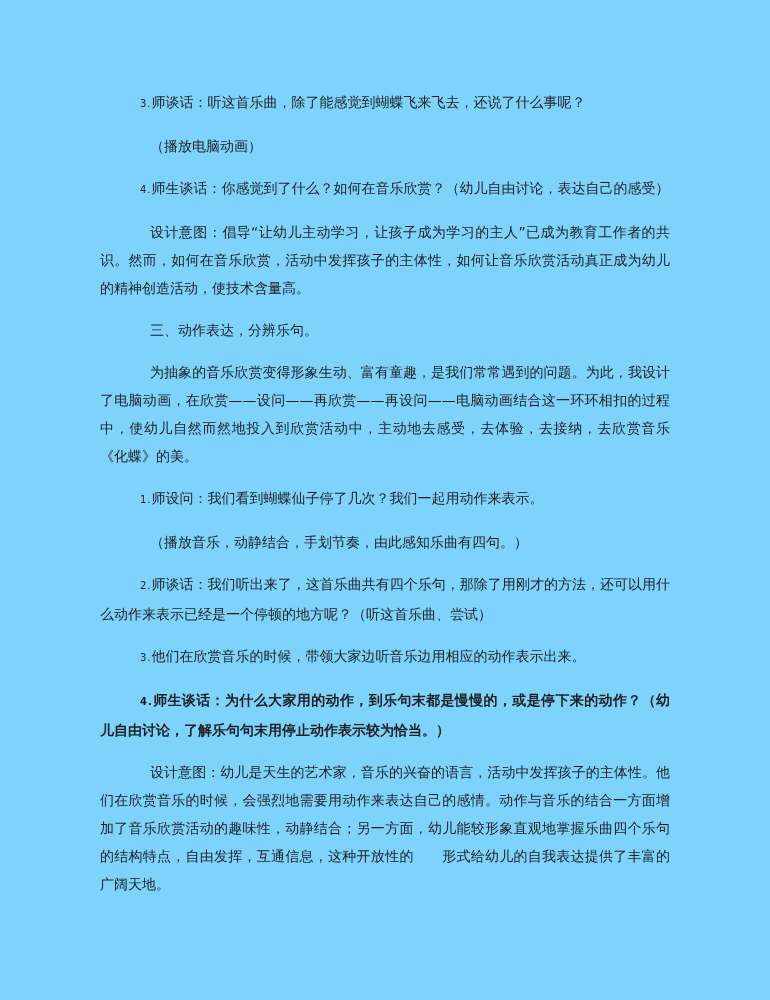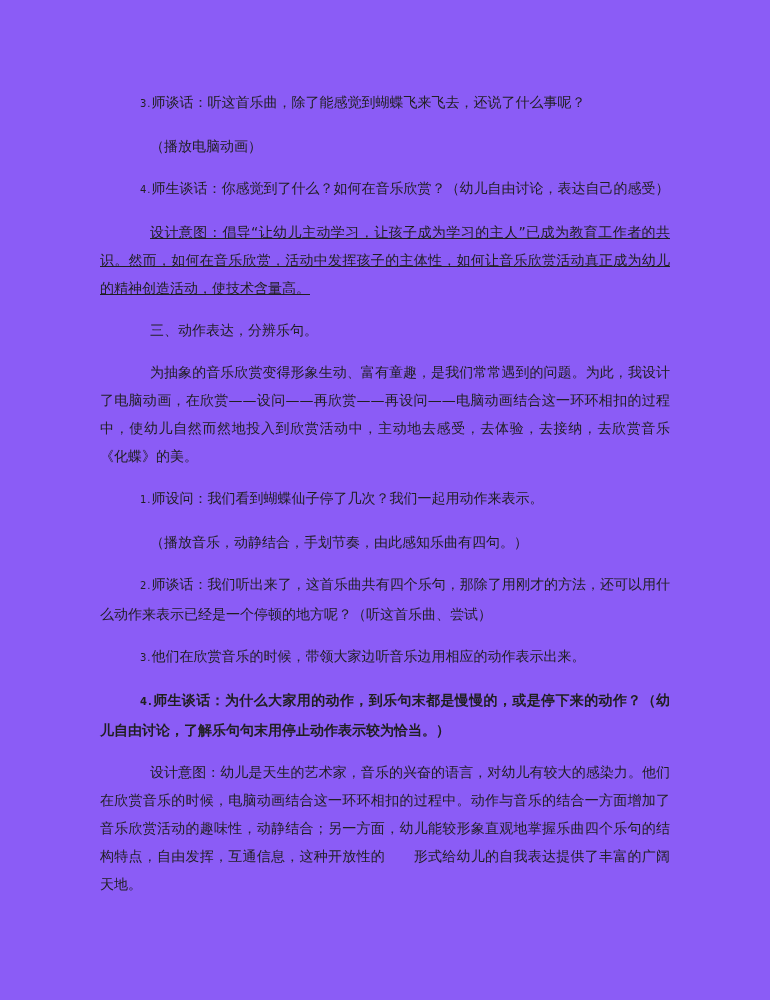--- a/index.html
+++ b/index.html
@@ -11,21 +11,21 @@
     height: 1000px;
     background: #ffffff;
     font-family: "DejaVu Sans", sans-serif;
   }
   .page {
     box-sizing: border-box;
     width: 770px;
     height: 1000px;
     padding: 88px 100px 0 100px;
     overflow: hidden;
-    background: #8b5cf6;
+    background: #7dd3fc;
   }
   .content {
     width: 570px;
   }
   p.para {
     margin: 0 0 14px 0;
     font-size: 14px;
     line-height: 28px;
     text-align: justify;
     text-indent: 50px;
@@ -44,32 +44,32 @@
 <body style="background: rgb(255, 255, 255);">
 
 <div class="page">
   <div class="content" id="paragraphs">
   <p class="para numbered" style="color: rgb(31, 31, 31);"><span class="marker">3.</span><span class="body-text">师谈话：听这首乐曲，除了能感觉到蝴蝶飞来飞去，还说了什么事呢？</span></p>
 
   <p class="para" style="color: rgb(31, 31, 31);"><span class="body-text">（播放电脑动画）</span></p>
 
   <p class="para numbered" style="color: rgb(31, 31, 31);"><span class="marker">4.</span><span class="body-text">师生谈话：你感觉到了什么？如何在音乐欣赏？（幼儿自由讨论，表达自己的感受）</span></p>
 
-  <p class="para" style="color: rgb(31, 31, 31); text-decoration: underline;"><span class="body-text">设计意图：倡导“让幼儿主动学习，让孩子成为学习的主人”已成为教育工作者的共识。然而，如何在音乐欣赏，活动中发挥孩子的主体性，如何让音乐欣赏活动真正成为幼儿的精神创造活动，使技术含量高。</span></p>
+  <p class="para" style="color: rgb(31, 31, 31);"><span class="body-text">设计意图：倡导“让幼儿主动学习，让孩子成为学习的主人”已成为教育工作者的共识。然而，如何在音乐欣赏，活动中发挥孩子的主体性，如何让音乐欣赏活动真正成为幼儿的精神创造活动，使技术含量高。</span></p>
 
   <p class="para" style="color: rgb(31, 31, 31);"><span class="body-text">三、动作表达，分辨乐句。</span></p>
 
   <p class="para" style="color: rgb(31, 31, 31);"><span class="body-text">为抽象的音乐欣赏变得形象生动、富有童趣，是我们常常遇到的问题。为此，我设计了电脑动画，在欣赏——设问——再欣赏——再设问——电脑动画结合这一环环相扣的过程中，使幼儿自然而然地投入到欣赏活动中，主动地去感受，去体验，去接纳，去欣赏音乐《化蝶》的美。</span></p>
 
   <p class="para numbered" style="color: rgb(31, 31, 31);"><span class="marker">1.</span><span class="body-text">师设问：我们看到蝴蝶仙子停了几次？我们一起用动作来表示。</span></p>
 
   <p class="para" style="color: rgb(31, 31, 31);"><span class="body-text">（播放音乐，动静结合，手划节奏，由此感知乐曲有四句。）</span></p>
 
   <p class="para numbered" style="color: rgb(31, 31, 31);"><span class="marker">2.</span><span class="body-text">师谈话：我们听出来了，这首乐曲共有四个乐句，那除了用刚才的方法，还可以用什么动作来表示已经是一个停顿的地方呢？（听这首乐曲、尝试）</span></p>
 
   <p class="para numbered" style="color: rgb(31, 31, 31);"><span class="marker">3.</span><span class="body-text">他们在欣赏音乐的时候，带领大家边听音乐边用相应的动作表示出来。</span></p>
 
 
   <p class="para numbered" style="color: rgb(31, 31, 31); font-weight: bold;"><span class="marker">4.</span><span class="body-text">师生谈话：为什么大家用的动作，到乐句末都是慢慢的，或是停下来的动作？（幼儿自由讨论，了解乐句句末用停止动作表示较为恰当。）</span></p>
 
-  <p class="para" style="color: rgb(31, 31, 31);"><span class="body-text">设计意图：幼儿是天生的艺术家，音乐的兴奋的语言，对幼儿有较大的感染力。他们在欣赏音乐的时候，电脑动画结合这一环环相扣的过程中。动作与音乐的结合一方面增加了音乐欣赏活动的趣味性，动静结合；另一方面，幼儿能较形象直观地掌握乐曲四个乐句的结构特点，自由发挥，互通信息，这种开放性的　　形式给幼儿的自我表达提供了丰富的广阔天地。</span></p>
+  <p class="para" style="color: rgb(31, 31, 31);"><span class="body-text">设计意图：幼儿是天生的艺术家，音乐的兴奋的语言，活动中发挥孩子的主体性。他们在欣赏音乐的时候，会强烈地需要用动作来表达自己的感情。动作与音乐的结合一方面增加了音乐欣赏活动的趣味性，动静结合；另一方面，幼儿能较形象直观地掌握乐曲四个乐句的结构特点，自由发挥，互通信息，这种开放性的　　形式给幼儿的自我表达提供了丰富的广阔天地。</span></p>
 </div>
 </div>
 
 </body></html>

